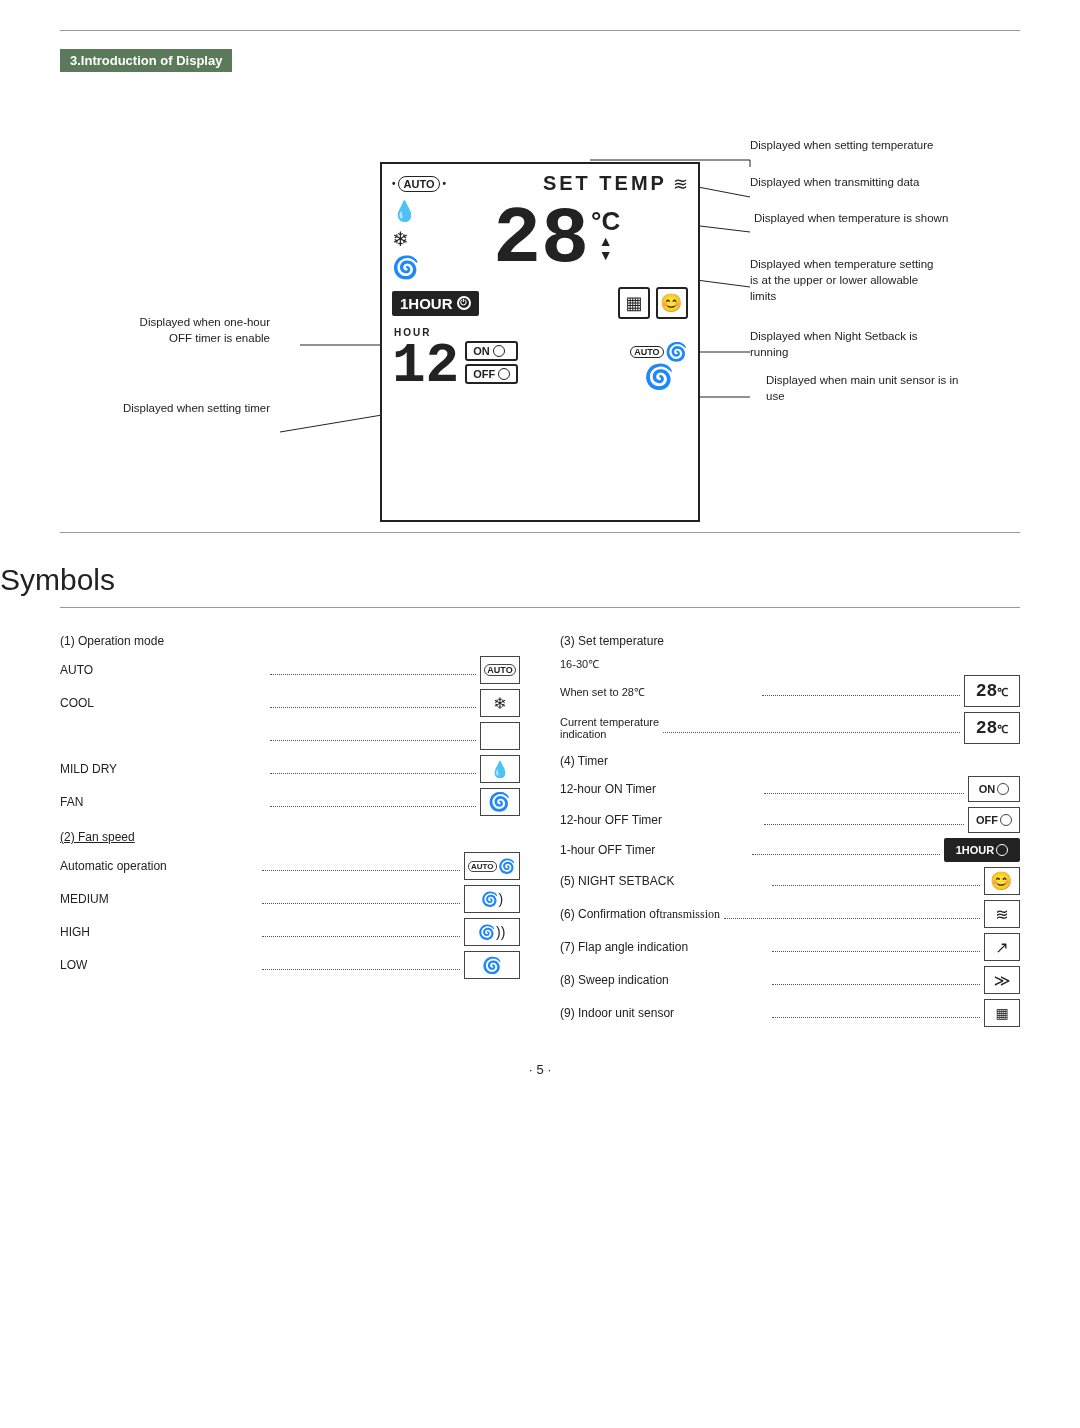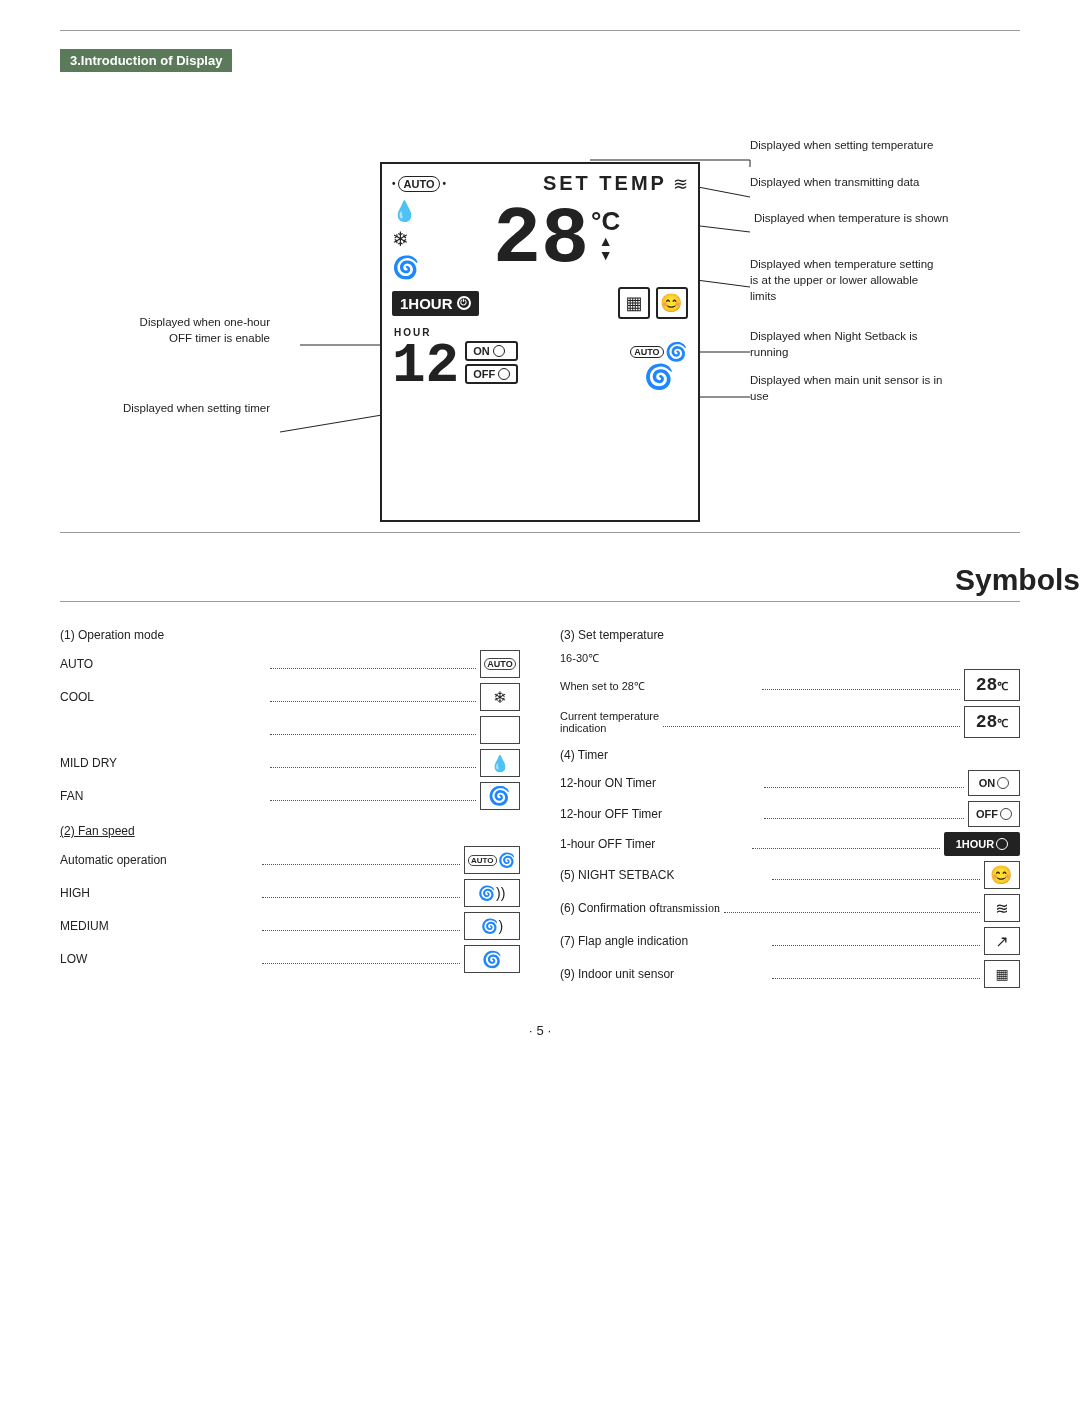--- a/index.html
+++ b/index.html
@@ -34,24 +34,24 @@
       height: 360px;
       border: 2.5px solid #222;
       position: relative;
       background: #fff;
       margin-top: 40px;
       flex-shrink: 0;
     }
 
     
     .symbols-title {
-      text-align: right;
+      text-align: left;
       font-size: 30px;
-      font-weight: bold;
-      margin: 30px 0 4px;
+      font-weight: normal;
+      margin: 30px 0 10px;
     }
     .symbols-rule { border-top: 1px solid #999; margin: 0 60px 20px; }
 
     
     .symbols-content {
       display: flex;
       margin: 0 60px;
       gap: 40px;
     }
     .symbols-left {
@@ -218,21 +218,21 @@
     </div>
 
     <div style="position:absolute;top:164px;left:0;font-size:11.5px;line-height:1.4;">
       Displayed when temperature setting<br>is at the upper or lower allowable<br>limits
     </div>
 
     <div style="position:absolute;top:236px;left:0;font-size:11.5px;line-height:1.4;">
       Displayed when Night Setback is<br>running
     </div>
 
-    <div style="position:absolute;top:280px;left:0;font-size:11.5px;line-height:1.4;">
+    <div style="position:absolute;top:280px;left:16px;font-size:11.5px;line-height:1.4;">
       Displayed when main unit sensor is in<br>use
     </div>
   </div>
 
 </div>
 
 <div class="bottom-rule"></div>
 
 <h1 class="symbols-title">Symbols</h1>
 
@@ -281,29 +281,29 @@
     <div class="sym-row">
       <span class="sym-label">Automatic operation</span>
       <span class="sym-dots"></span>
       <div style="width:56px;height:28px;border:1.5px solid #444;display:flex;align-items:center;justify-content:center;font-size:12px;gap:2px;">
         <span style="border:1px solid #444;border-radius:5px;padding:0 2px;font-size:8px;font-weight:bold;">AUTO</span>
         <span style="font-size:14px;">🌀</span>
       </div>
     </div>
 
     <div class="sym-row">
+      <span class="sym-label">MEDIUM</span>
+      <span class="sym-dots"></span>
+      <div style="width:56px;height:28px;border:1.5px solid #444;display:flex;align-items:center;justify-content:center;font-size:14px;">🌀)</div>
+    </div>
+
+    <div class="sym-row">
       <span class="sym-label">HIGH</span>
       <span class="sym-dots"></span>
       <div style="width:56px;height:28px;border:1.5px solid #444;display:flex;align-items:center;justify-content:center;font-size:14px;">🌀))</div>
-    </div>
-
-    <div class="sym-row">
-      <span class="sym-label">MEDIUM</span>
-      <span class="sym-dots"></span>
-      <div style="width:56px;height:28px;border:1.5px solid #444;display:flex;align-items:center;justify-content:center;font-size:14px;">🌀)</div>
     </div>
 
     <div class="sym-row">
       <span class="sym-label">LOW</span>
       <span class="sym-dots"></span>
       <div style="width:56px;height:28px;border:1.5px solid #444;display:flex;align-items:center;justify-content:center;font-size:16px;">🌀</div>
     </div>
 
   </div>
 
@@ -367,20 +367,25 @@
       <span class="sym-dots"></span>
       <div style="width:36px;height:28px;border:1.5px solid #444;display:flex;align-items:center;justify-content:center;font-size:16px;">≋</div>
     </div>
 
     <div class="sym-row">
       <span class="sym-label">(7) Flap angle indication</span>
       <span class="sym-dots"></span>
       <div style="width:36px;height:28px;border:1.5px solid #444;display:flex;align-items:center;justify-content:center;font-size:16px;">↗</div>
     </div>
 
+    <div class="sym-row">
+      <span class="sym-label">(8) Sweep indication</span>
+      <span class="sym-dots"></span>
+      <div style="width:36px;height:28px;border:1.5px solid #444;display:flex;align-items:center;justify-content:center;font-size:16px;">≫</div>
+    </div>
 
     <div class="sym-row">
       <span class="sym-label">(9) Indoor unit sensor</span>
       <span class="sym-dots"></span>
       <div style="width:36px;height:28px;border:1.5px solid #444;display:flex;align-items:center;justify-content:center;font-size:14px;">▦</div>
     </div>
 
   </div>
 </div>
 

